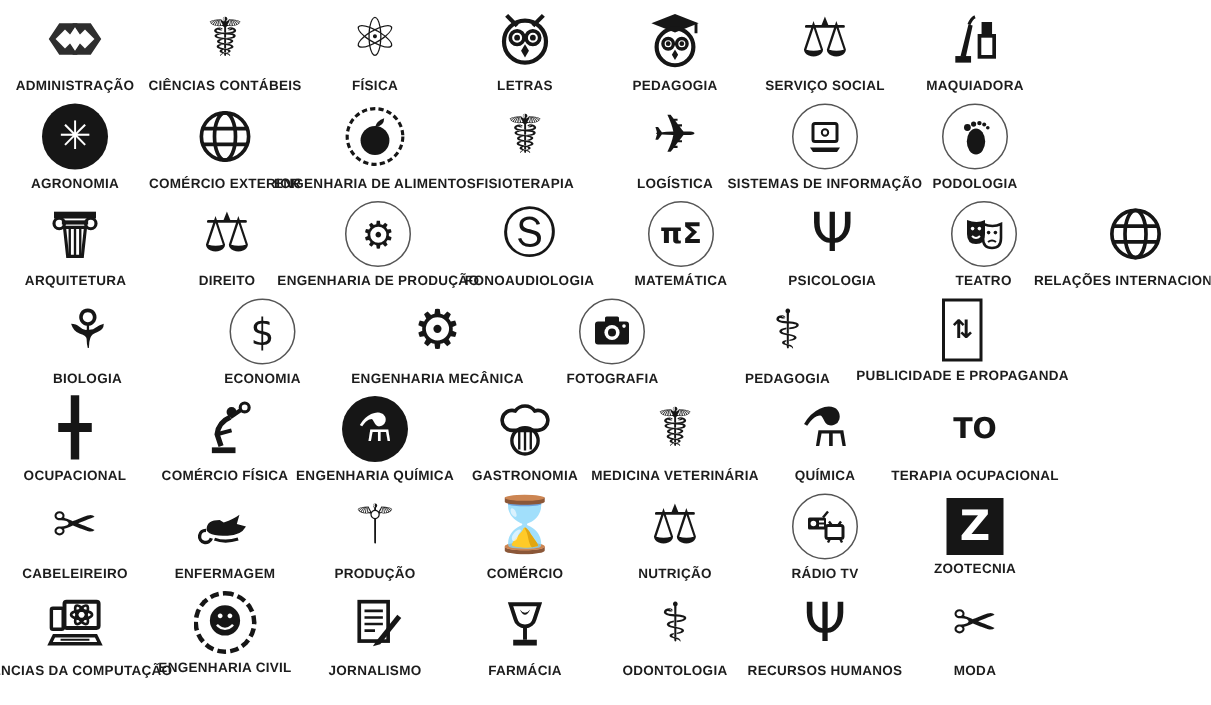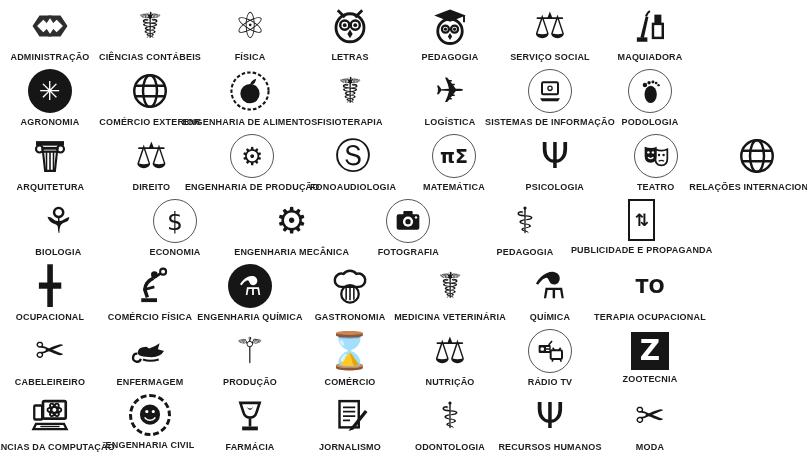--- a/index.html
+++ b/index.html
@@ -359,39 +359,39 @@
         </span>
         <div class="label">CIÊNCIAS DA COMPUTAÇÃO</div>
       </div>
       <div class="cell">
         <span class="tile circle-dashed">☻</span>
         <div class="label">ENGENHARIA CIVIL</div>
       </div>
       <div class="cell">
         <span class="tile none">
           <svg viewBox="0 0 24 24">
+            <rect x="6" y="3.5" width="11" height="15" fill="none" stroke="#161616" stroke-width="1.4"></rect>
+            <path d="M8 7 h7 M8 9.5 h7 M8 12 h7 M8 14.5 h4" stroke="#161616" stroke-width="1"></path>
+            <path d="M12.5 18.5 L20.5 8.5 l1.5 1.2 -8 10 -2.8 .8 Z" fill="#161616"></path>
+          </svg>
+        </span>
+        <div class="label">JORNALISMO</div>
+      </div>
+      <div class="cell">
+        <span class="tile none">
+          <svg viewBox="0 0 24 24">
             <path d="M6.5 4.5 h11 l-1.8 5.5 a3.8 3.8 0 0 1 -7.4 0 Z" fill="none" stroke="#161616" stroke-width="1.5"></path>
             <path d="M12 13.5 v4.5" stroke="#161616" stroke-width="1.5"></path>
             <rect x="7.5" y="18" width="9" height="2.2" fill="#161616"></rect>
             <path d="M10 6.5 q2 2.5 4 0 q-2 4 -4 0 Z" fill="#161616"></path>
           </svg>
         </span>
         <div class="label">FARMÁCIA</div>
       </div>
       <div class="cell">
-        <span class="tile none">
-          <svg viewBox="0 0 24 24">
-            <rect x="6" y="3.5" width="11" height="15" fill="none" stroke="#161616" stroke-width="1.4"></rect>
-            <path d="M8 7 h7 M8 9.5 h7 M8 12 h7 M8 14.5 h4" stroke="#161616" stroke-width="1"></path>
-            <path d="M12.5 18.5 L20.5 8.5 l1.5 1.2 -8 10 -2.8 .8 Z" fill="#161616"></path>
-          </svg>
-        </span>
-        <div class="label">JORNALISMO</div>
-      </div>
-      <div class="cell">
         <span class="tile none">⚕</span>
         <div class="label">ODONTOLOGIA</div>
       </div>
       <div class="cell">
         <span class="tile none">Ψ</span>
         <div class="label">RECURSOS HUMANOS</div>
       </div>
       <div class="cell">
         <span class="tile none">✂</span>
         <div class="label">MODA</div>

